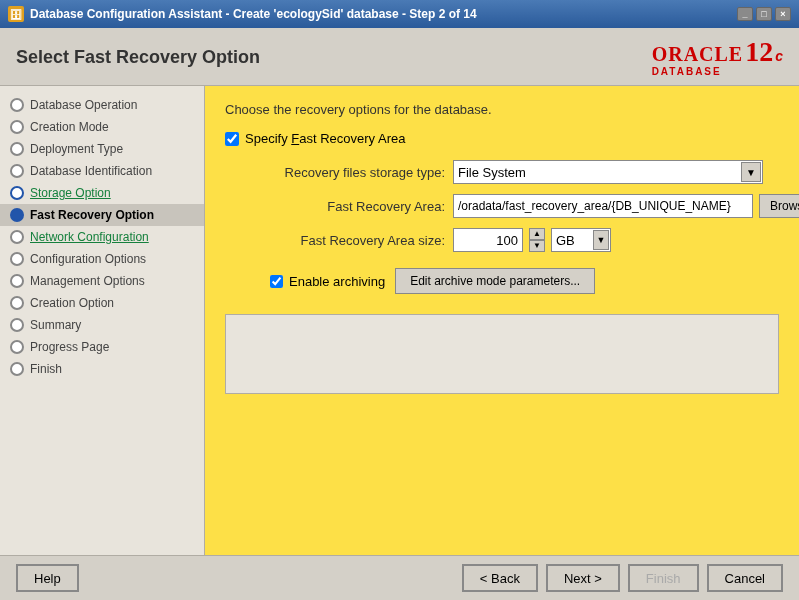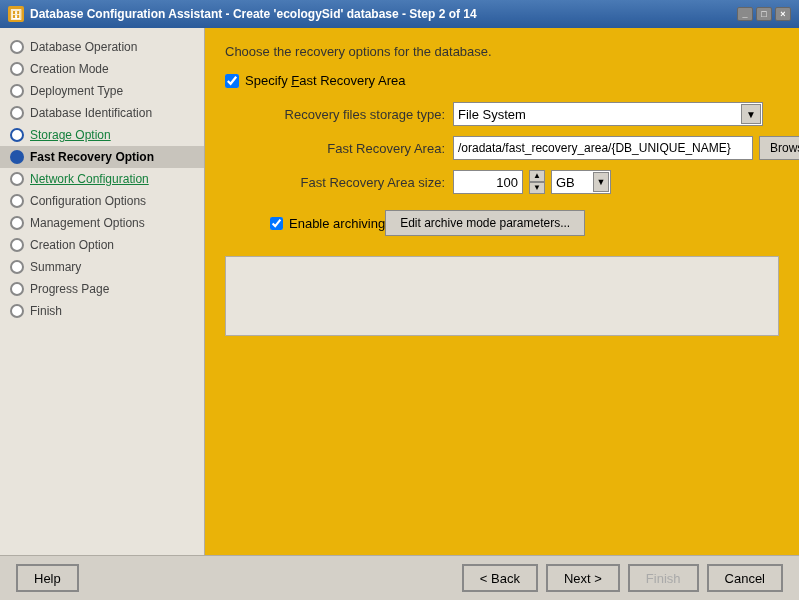--- a/index.html
+++ b/index.html
@@ -168,21 +168,21 @@
       background: #2255aa;
     }
     .step-circle.current {
       border-color: #2255aa;
       background: white;
     }
 
     
     .main-content {
       flex: 1;
-      background: #eab308;
+      background: #fde047;
       padding: 16px 20px;
       overflow-y: auto;
     }
 
     .description-text {
       margin-bottom: 14px;
       color: #333;
       font-size: 13px;
     }
 
@@ -332,20 +332,21 @@
       align-items: center;
       justify-content: center;
       pointer-events: none;
       font-size: 9px;
     }
 
     
     .archiving-row {
       display: flex;
       align-items: center;
+      gap: 10px;
       margin-top: 8px;
       margin-left: 20px;
       padding-left: 25px;
     }
     .archiving-checkbox {
       display: flex;
       align-items: center;
       gap: 6px;
     }
     .archive-btn {
@@ -415,20 +416,33 @@
   </div>
   <div class="title-bar-controls">
     <div class="tb-btn">_</div>
     <div class="tb-btn">□</div>
     <div class="tb-btn">×</div>
   </div>
 </div>
 
 <div class="main-window">
 
+  <div class="header-area">
+    <div class="header-title">Select Fast Recovery Option</div>
+    <div class="oracle-logo">
+      <div class="oracle-12c">
+        <div>
+          <div class="oracle-text">ORACLE</div>
+          <div class="oracle-db-text">DATABASE</div>
+        </div>
+        <span class="oracle-version">12</span>
+        <span class="oracle-c">c</span>
+      </div>
+    </div>
+  </div>
 
   <div class="content-area">
 
     <div class="sidebar">
       <div class="sidebar-item">
         <div class="step-circle"></div>
         <span>Database Operation</span>
       </div>
       <div class="sidebar-item">
         <div class="step-circle"></div>

